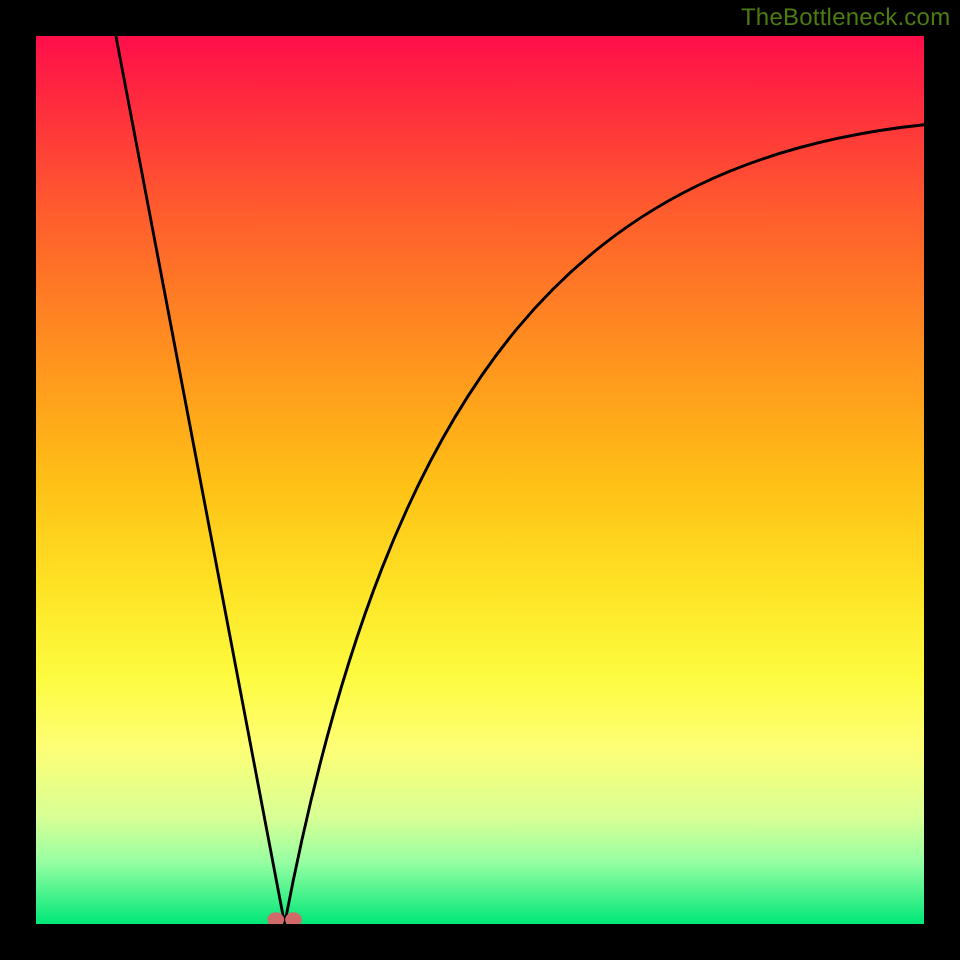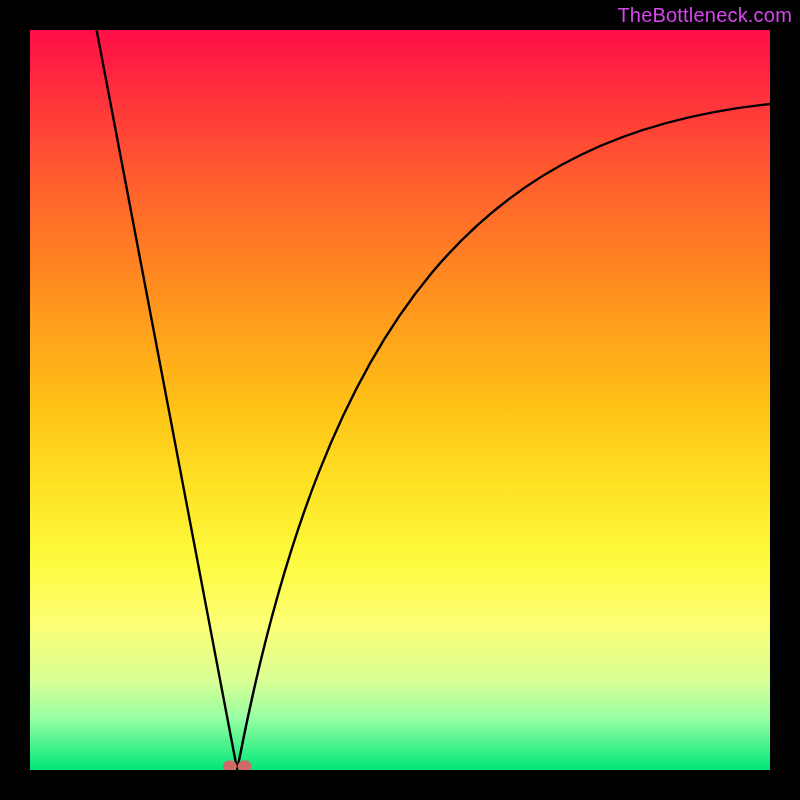--- a/index.html
+++ b/index.html
@@ -41,21 +41,21 @@
     position: absolute;
     left: 0;
     top: 0;
     width: 740px;
     height: 740px;
   }
   .watermark {
     position: absolute;
     top: 4px;
     right: 8px;
-    color: #d946ef;
+    color: #4d7c0f;
     font-size: 20px;
     font-weight: 500;
     letter-spacing: 0.2px;
   }
 </style>
 </head>
 <body>
 
 <div class="outer">
   <div class="watermark">TheBottleneck.com</div>

